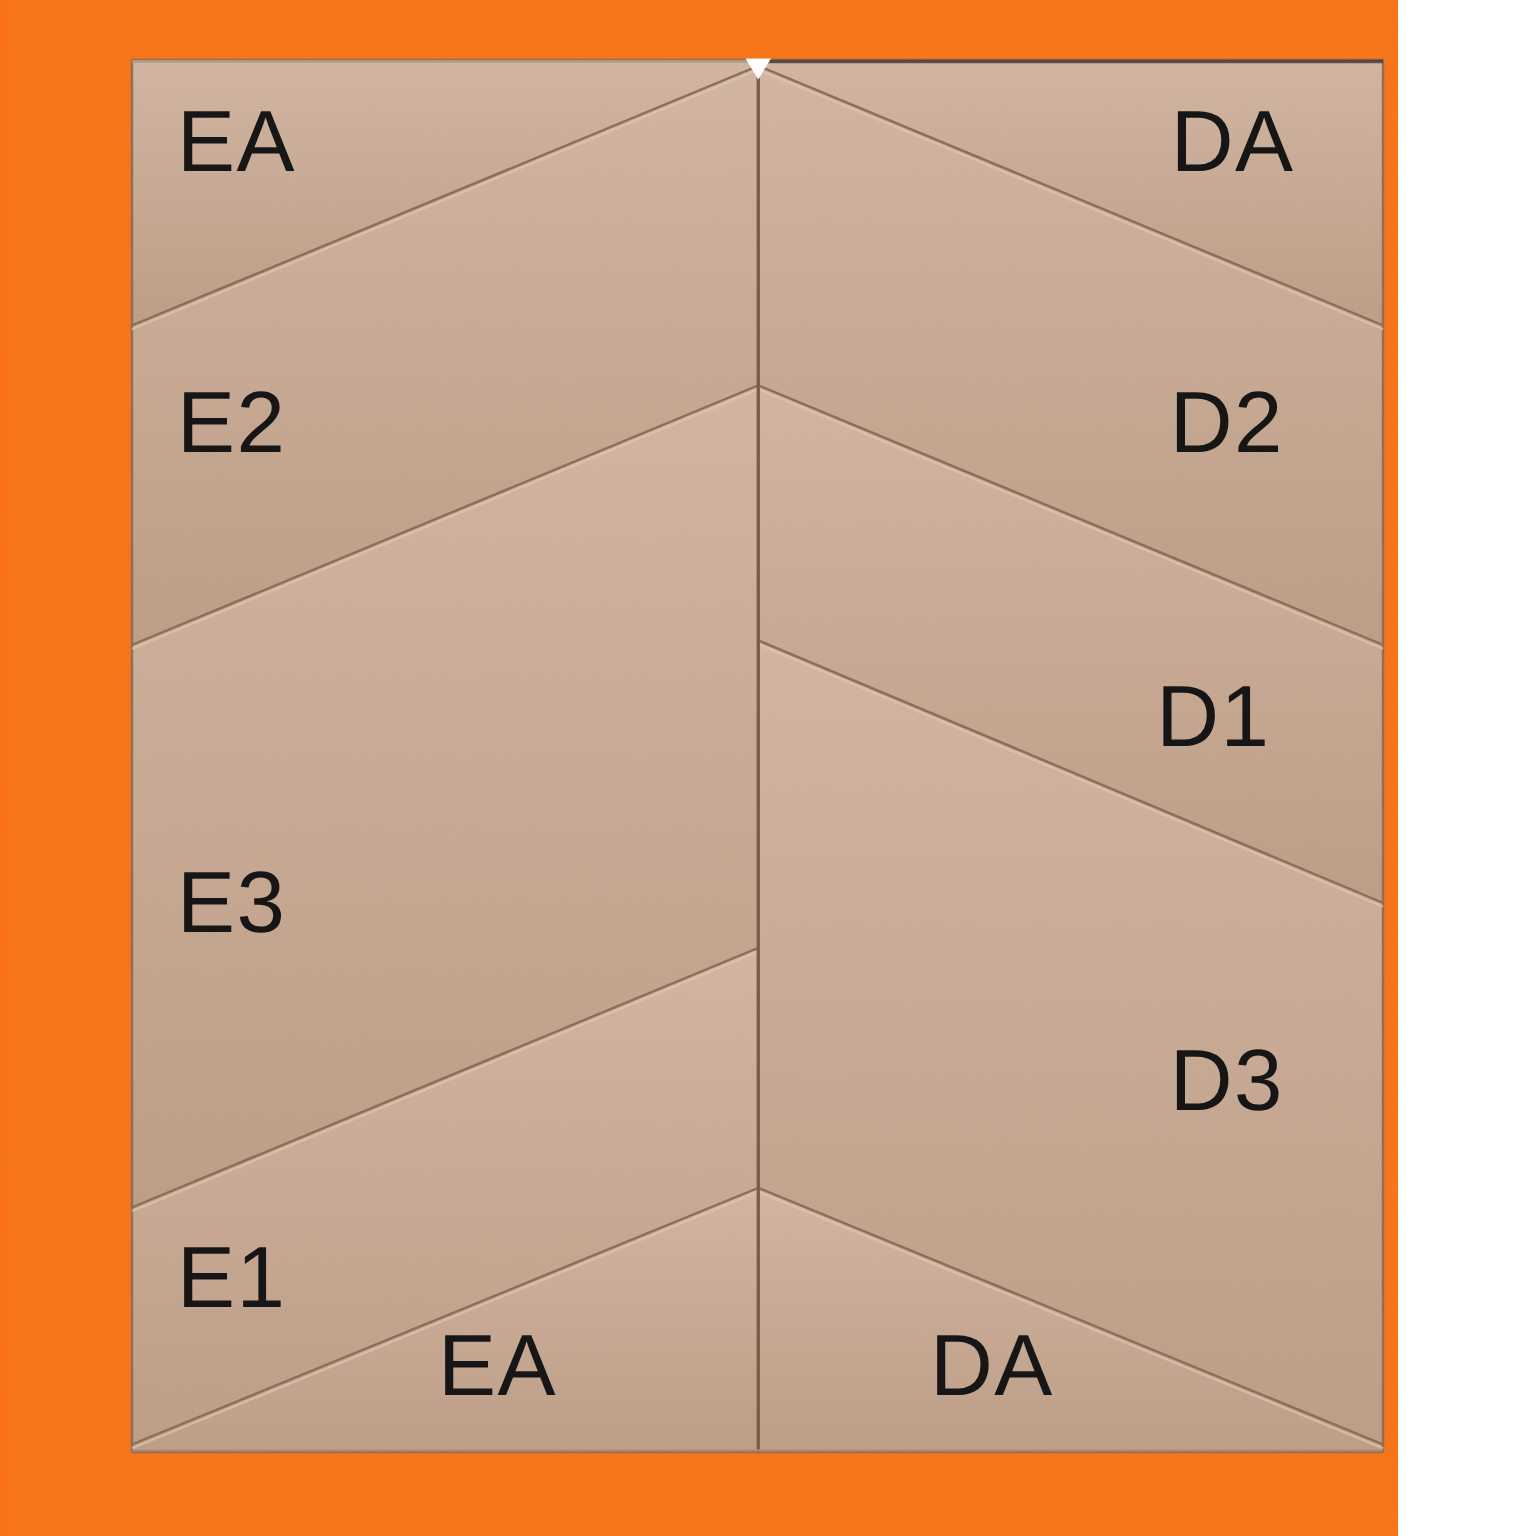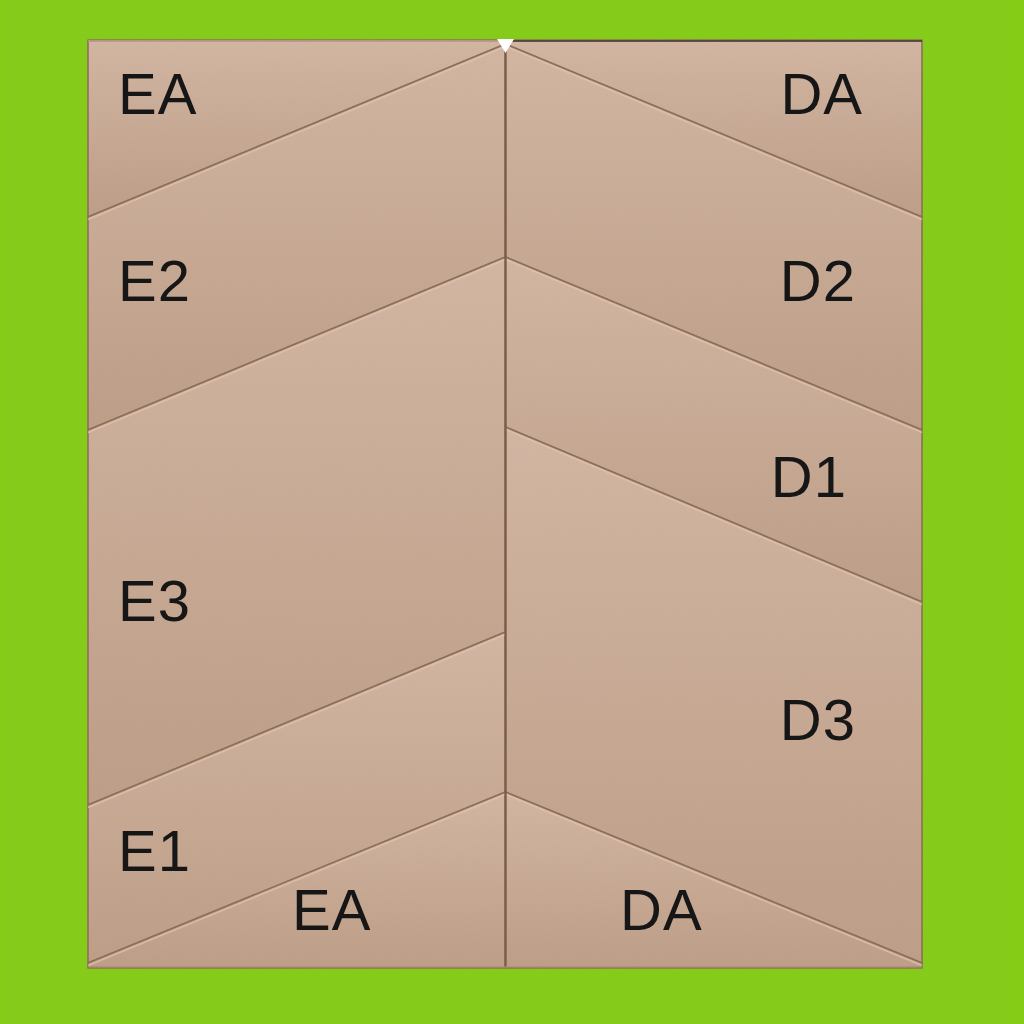--- a/index.html
+++ b/index.html
@@ -1,20 +1,20 @@
 <!DOCTYPE html>
 <html><head>
 <meta charset="utf-8">
 <style>
   html,body{margin:0;padding:0;background:#ffffff;}
   .stage{
     position:relative;
-    width:1024px;height:1024px;
+    width:932px;height:1024px;
     margin:0;
-    background:#84cc16;
+    background:#f97316;
     overflow:hidden;
     text-align:center;
   }
   .stage svg{display:block;width:1024px;height:1024px;}
   .stage svg text{
     font-family:"Liberation Sans", sans-serif;
     font-weight:400;
   }
 </style>
 </head>

